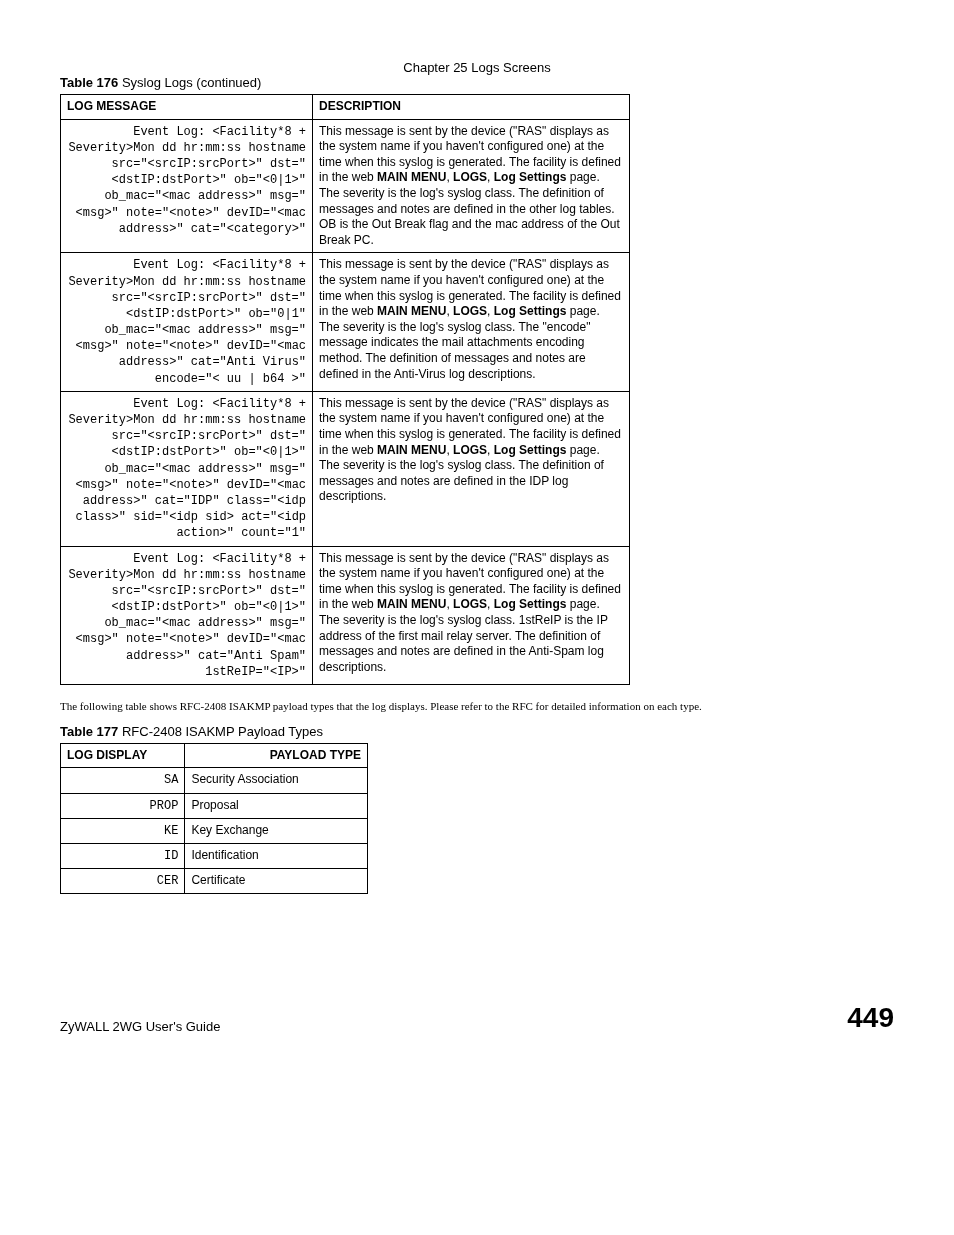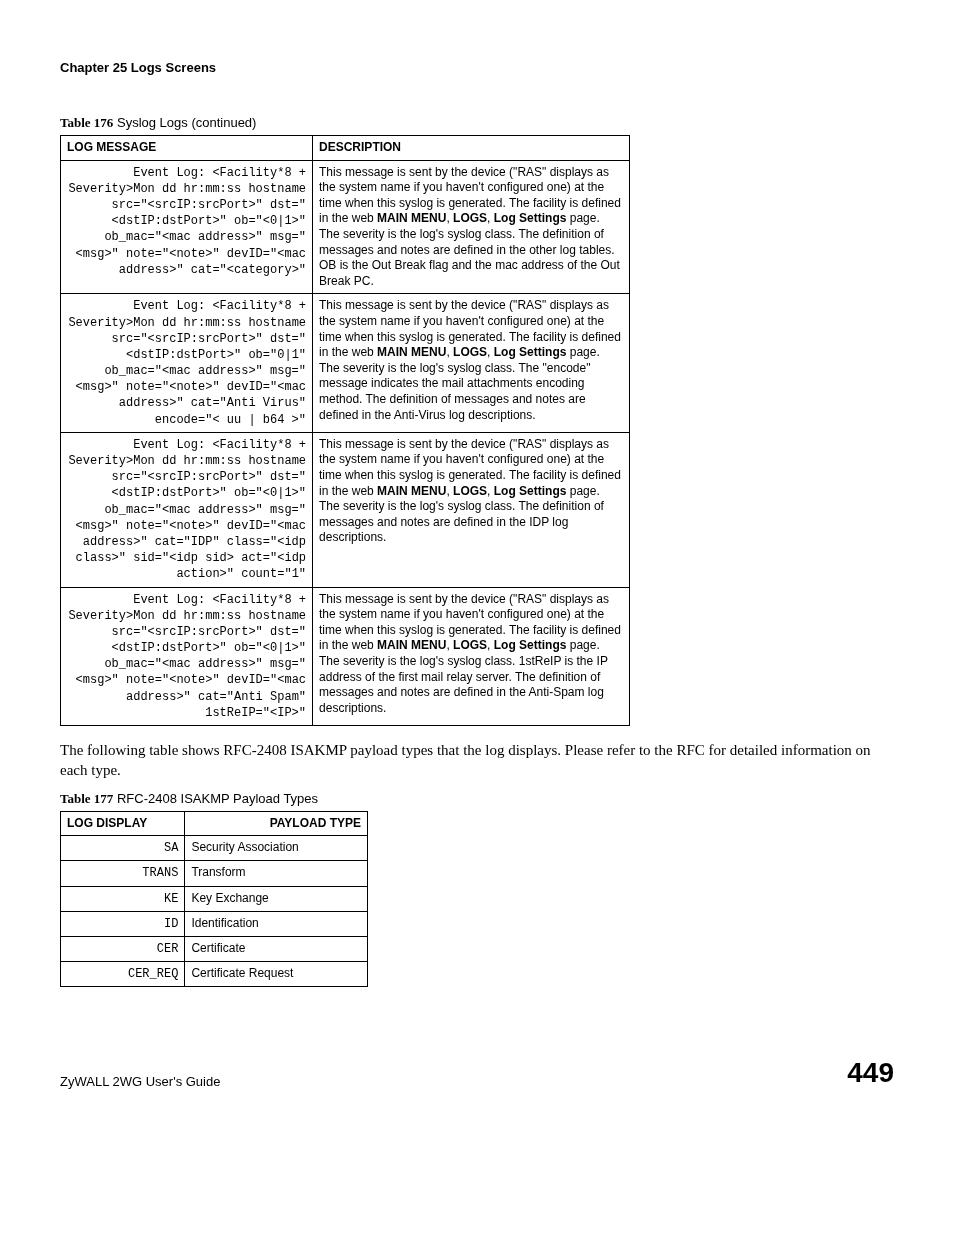--- a/index.html
+++ b/index.html
@@ -5,32 +5,29 @@
   body {
     font-family: Arial, Helvetica, sans-serif;
     font-size: 13px;
     color: #000;
     margin: 0;
     padding: 60px 60px 40px 60px;
     width: 834px;
     background: #fff;
   }
   .header-right {
-    text-align: left;
+    text-align: center;
     font-size: 13px;
-    margin-bottom: 40px;
-    font-weight: bold;
   }
   .table-caption {
     font-size: 13px;
     margin-bottom: 4px;
   }
   .table-caption b {
     font-weight: bold;
-    font-family: Liberation Serif, serif;
   }
   table {
     border-collapse: collapse;
     border: 1.5px solid #000;
     padding-left: 17px;
   }
   table.wide {
     width: 570px;
     margin-left: 0;
   }
@@ -55,29 +52,29 @@
     line-height: 1.35;
     white-space: pre-wrap;
     text-align: right;
   }
   .col-log { width: 248px; }
   .col-desc { width: 320px; }
   .col-disp { width: 140px; }
   .col-pay { width: 218px; text-align: right; }
   .body-text {
     font-family: "Times New Roman", Times, serif;
-    font-size: 15px;
+    font-size: 11px;
     margin: 14px 0 10px 0;
     line-height: 1.35;
   }
   .footer {
     display: flex;
     justify-content: space-between;
     align-items: flex-end;
-    margin-top: 70px;
+    margin-top: 108px;
   }
   .footer-left {
     font-size: 13px;
   }
   .footer-right {
     font-size: 28px;
     font-weight: bold;
   }
 </style>
 </head>
@@ -128,38 +125,34 @@
       <th class="col-disp">LOG DISPLAY</th>
       <th class="col-pay">PAYLOAD TYPE</th>
     </tr>
   </thead>
   <tbody>
     <tr>
       <td class="mono">SA</td>
       <td>Security Association</td>
     </tr>
     <tr>
-      <td class="mono">TRANS</td>
-      <td>Transform</td>
+      <td class="mono">PROP</td>
+      <td>Proposal</td>
     </tr>
     <tr>
       <td class="mono">KE</td>
       <td>Key Exchange</td>
     </tr>
     <tr>
       <td class="mono">ID</td>
       <td>Identification</td>
     </tr>
     <tr>
       <td class="mono">CER</td>
       <td>Certificate</td>
     </tr>
-    <tr>
-      <td class="mono">CER_REQ</td>
-      <td>Certificate Request</td>
-    </tr>
   </tbody>
 </table>
 
 <div class="footer">
   <div class="footer-left">ZyWALL 2WG User's Guide</div>
   <div class="footer-right">449</div>
 </div>
 
 </body></html>

